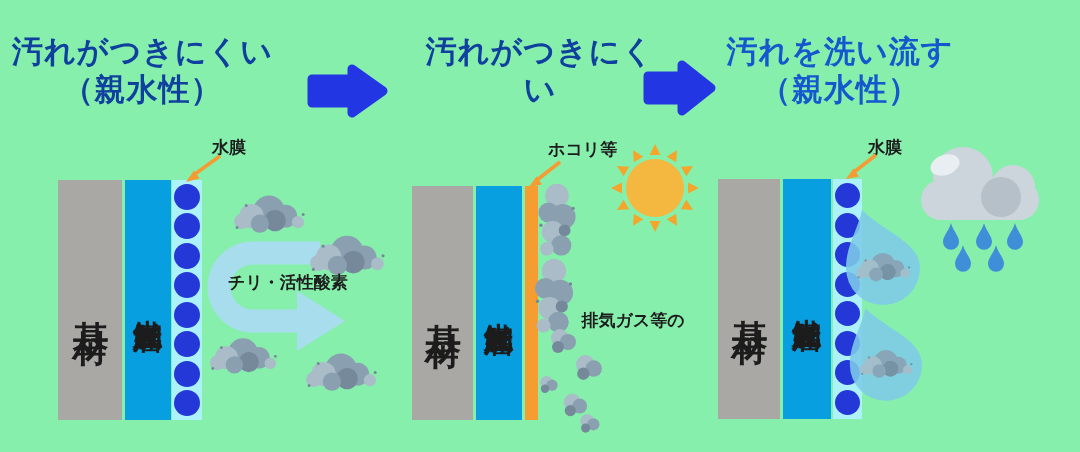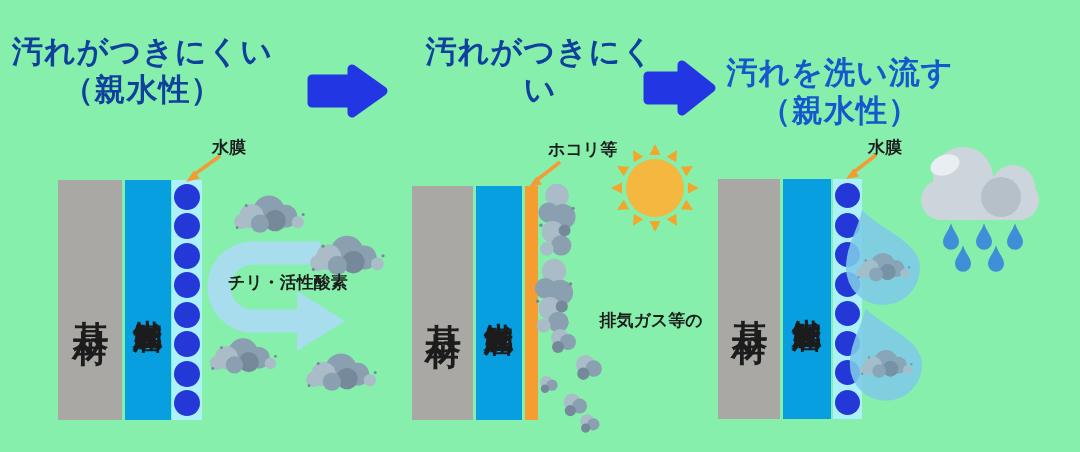--- a/index.html
+++ b/index.html
@@ -95,21 +95,21 @@
   </svg>
 
   <div class="abs title t12" style="left:410px;top:33px;width:260px;">
     <div>汚れがつきにくい</div>
   </div>
 
   <svg class="abs" style="left:642px;top:58px;" width="76" height="60" viewBox="0 0 76 60">
     <polygon class="big-arrow" points="6,18 40,18 40,7 69,30 40,53 40,42 6,42"></polygon>
   </svg>
 
-  <div class="abs title t3" style="left:710px;top:33px;width:260px;margin-top:21px;">
+  <div class="abs title t3" style="left:710px;top:33px;width:260px;">
     <div>汚れを洗い流す</div>
     <div>（親水性）</div>
   </div>
 
   <div class="layer base" style="left:58px;top:180px;width:64px;height:240px;">
     <div class="v-label big">基材</div>
   </div>
   <div class="layer photo" style="left:125px;top:180px;width:46px;height:240px;">
     <div class="v-label mid">光触媒層</div>
   </div>
@@ -173,21 +173,21 @@
 
   <svg class="abs" style="left:528px;top:178px;" width="100" height="262" viewBox="0 0 100 262">
     <use href="#blob" x="5" y="5" width="48" height="76"></use>
     <use href="#blob" x="4" y="80" width="44" height="78"></use>
     <use href="#puff" x="20" y="148" width="30" height="30"></use>
     <use href="#puff" x="45" y="174" width="31" height="31"></use>
     <use href="#puff" x="10" y="196" width="21" height="21"></use>
     <use href="#puff" x="33" y="213" width="28" height="28"></use>
     <use href="#puff" x="50" y="234" width="23" height="23"></use>
   </svg>
-  <div class="abs dirt-label" style="left:584px;top:310px;width:134px;">
+  <div class="abs dirt-label" style="left:566px;top:310px;width:134px;">
     <div>排気ガス等の</div>
   </div>
 
   <div class="layer base" style="left:718px;top:179px;width:62px;height:240px;">
     <div class="v-label big">基材</div>
   </div>
   <div class="layer photo" style="left:783px;top:179px;width:48px;height:240px;">
     <div class="v-label mid">光触媒層</div>
   </div>
   <div class="layer film" style="left:833px;top:179px;width:29px;height:240px;"></div>

